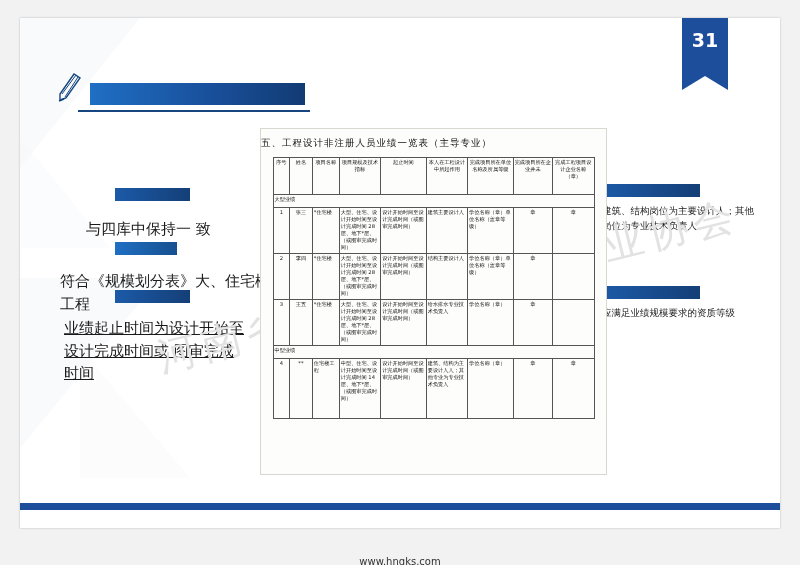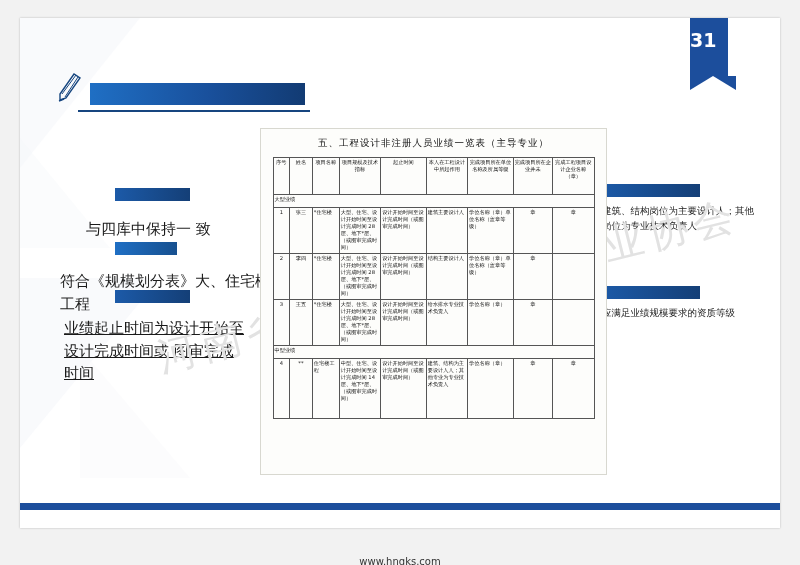--- a/index.html
+++ b/index.html
@@ -17,22 +17,22 @@
   }
   
   .tri{position:absolute;width:0;height:0;opacity:.35;}
   .t1{left:0;top:0;border-left:120px solid #eef2f7;border-bottom:150px solid transparent;}
   .t2{left:0;top:120px;border-left:90px solid #f3f6fa;border-top:110px solid transparent;}
   .t3{left:0;top:260px;border-left:140px solid #eef2f7;border-bottom:170px solid transparent;}
   .t4{left:60px;top:330px;border-left:110px solid #f5f7fa;border-top:130px solid transparent;}
 
   
   .ribbon{
-    position:absolute;right:52px;top:0;width:38px;height:58px;
-    background:#1c4e9c;color:#fff;
+    position:absolute;right:52px;top:0;width:46px;height:58px;
+    background:#1c4e9c;color:#fff;text-align:center;
     font-size:19px;line-height:44px;font-weight:bold;
   }
   .ribbon:after{
     content:"";position:absolute;left:0;bottom:-14px;
     border-left:23px solid #1c4e9c;border-right:23px solid #1c4e9c;
     border-bottom:14px solid transparent;
   }
 
   
   .hdr-icon{position:absolute;left:36px;top:52px;width:28px;height:34px;}
@@ -73,21 +73,21 @@
 
   
   .botstrip{position:absolute;left:0;bottom:18px;width:760px;height:7px;background:#1c4e9c;}
 
   
   .doc{
     position:absolute;left:240px;top:110px;width:345px;height:345px;
     background:#fdfdfb;border:1px solid #d8d8d0;
   }
   .doc-title{
-    text-align:center;font-size:9.5px;color:#111;margin:8px 0 7px 0;letter-spacing:1px;
+    font-size:9.5px;color:#111;margin:8px 0 7px 0;letter-spacing:1px;
   }
   table.tbl{
     border-collapse:collapse;width:322px;margin:0 auto;
     table-layout:fixed;
   }
   table.tbl td,table.tbl th{
     border:1px solid #555;font-size:5.2px;line-height:1.35;
     padding:1px 1px;color:#111;vertical-align:top;
     word-break:break-all;
   }

